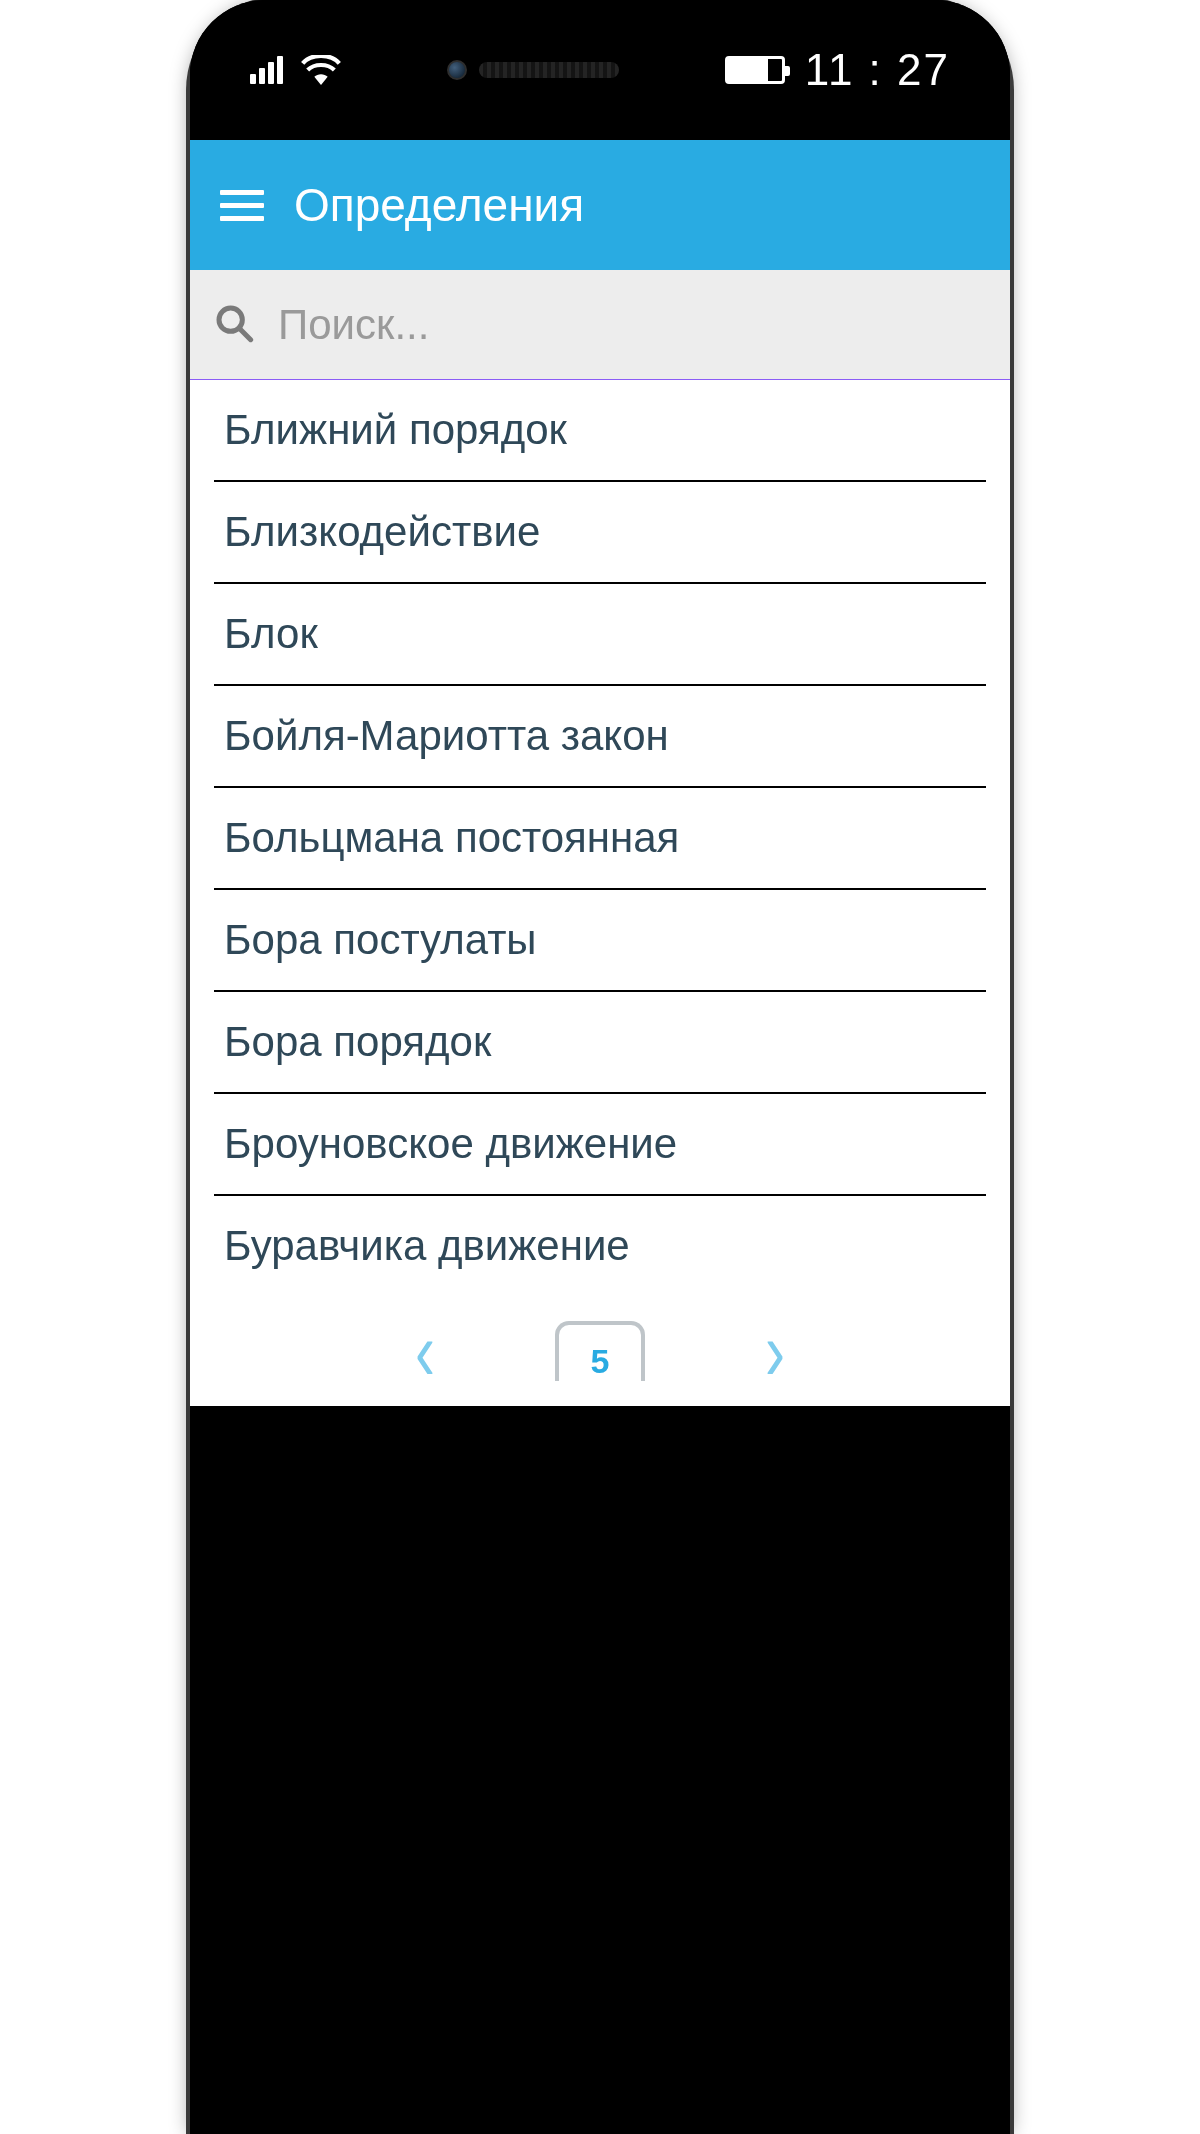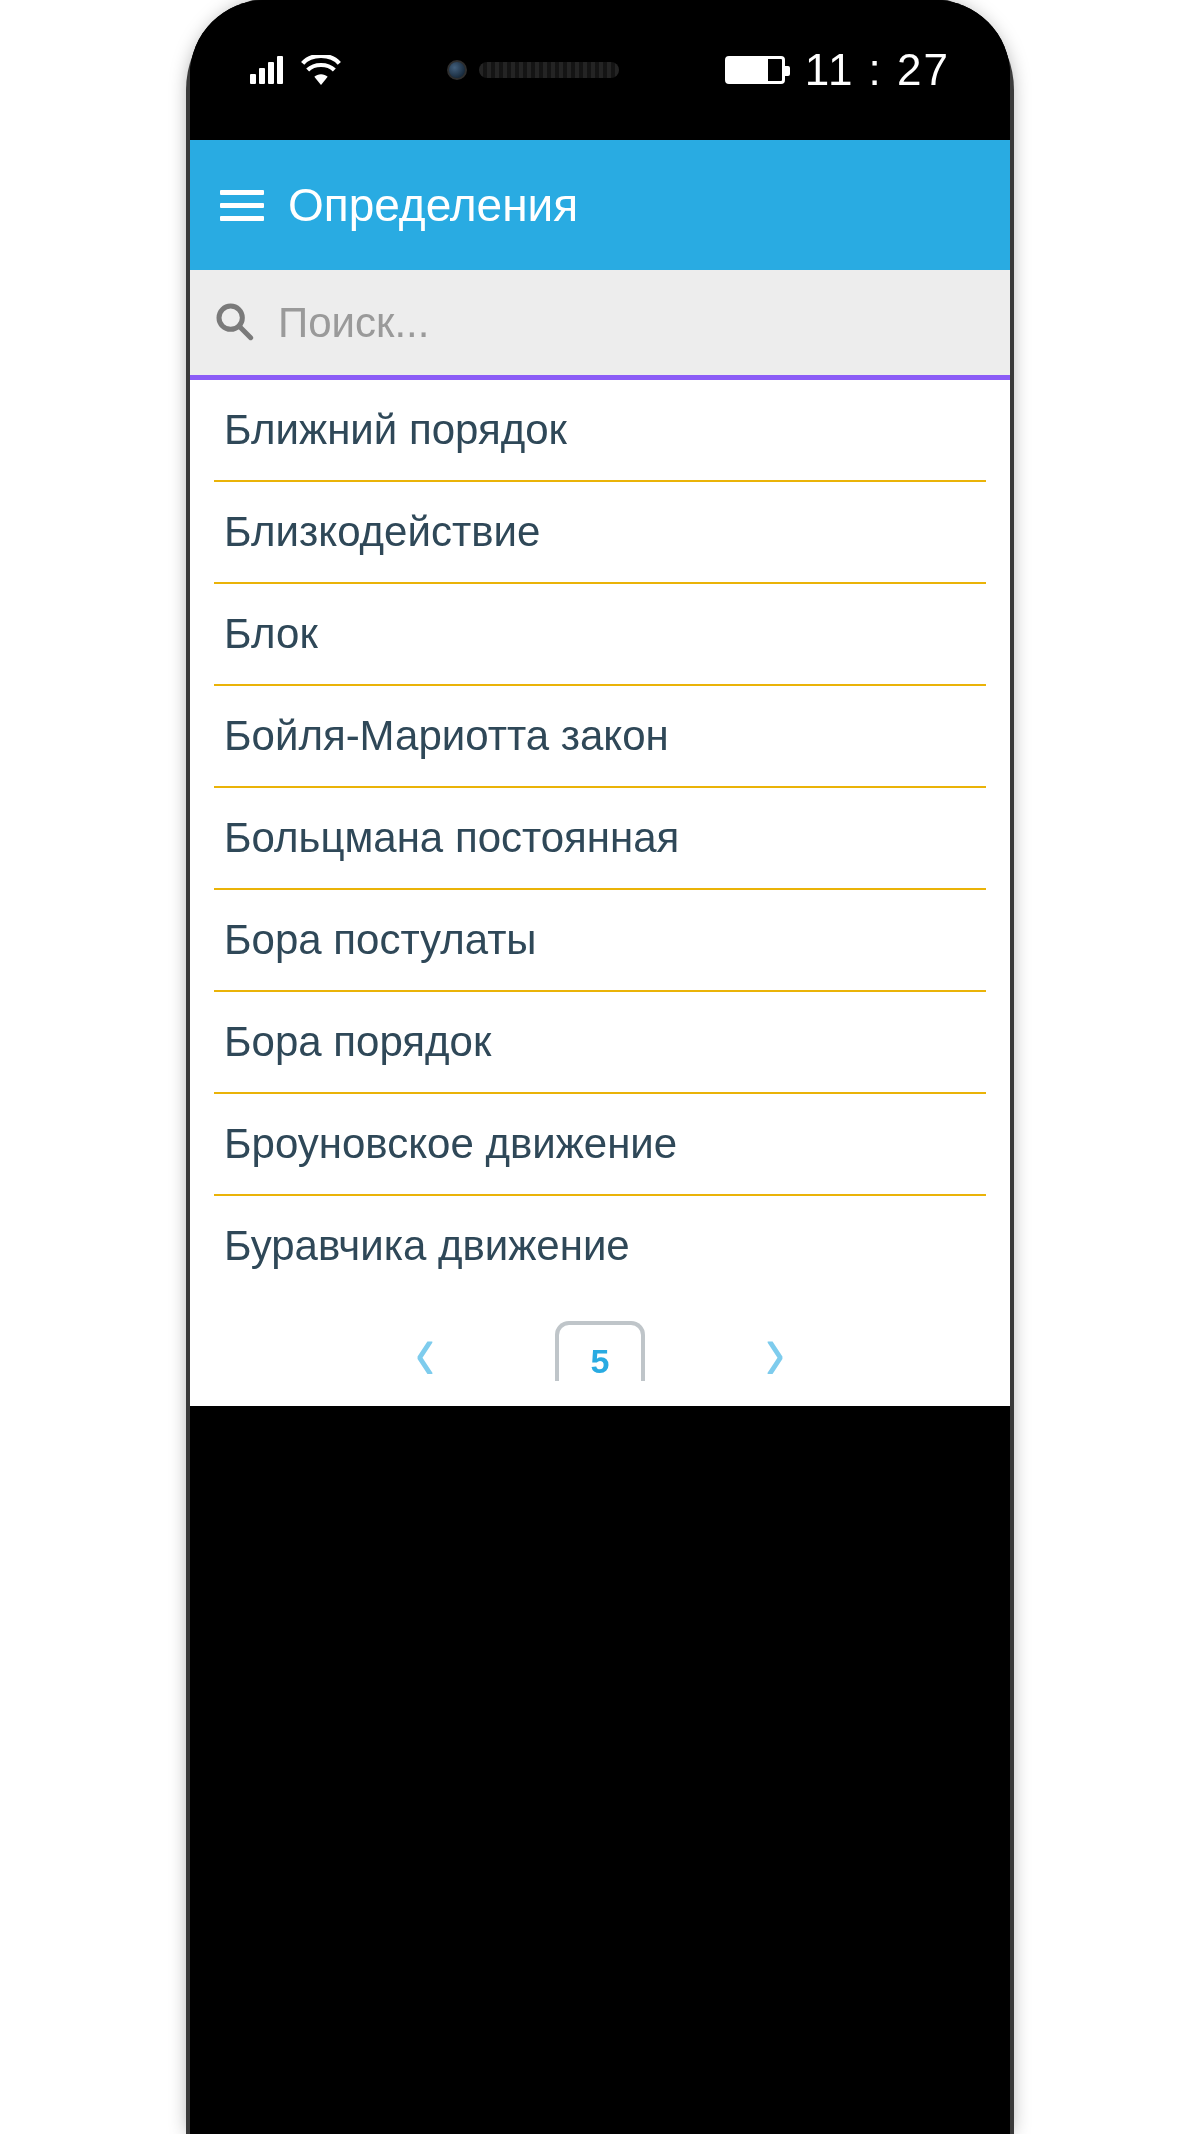--- a/index.html
+++ b/index.html
@@ -54,46 +54,46 @@
   .battery::after { content:''; position:absolute; right:-8px; top:7px; width:5px; height:10px; background:#fff; border-radius:0 2px 2px 0; }
   .battery-fill { height:100%; width:75%; background:#fff; }
   .clock { font-size: 44px; letter-spacing: 2px; font-weight: 300; }
   .app-content { flex: 1; background: #fff; display: flex; flex-direction: column; min-height: 0; }
   .app-header {
     background: #29ABE2;
     height: 130px;
     display: flex;
     align-items: center;
     padding: 0 24px;
-    gap: 18px;
+    gap: 24px;
   }
   .hamburger { display:flex; flex-direction:column; gap:8px; cursor:pointer; padding: 10px 6px;}
   .hamburger span { width: 44px; height: 5px; background:#fff; border-radius:1px; }
   .app-title { color:#fff; font-size: 46px; font-weight: 500; }
   .search-bar {
     background: #EDEDED;
     height: 110px;
     display: flex;
     align-items: center;
     padding: 0 24px;
     gap: 24px;
-    border-bottom: 5px solid #8b5cf6;
+    border-bottom: 1px solid #8b5cf6;
   }
   .search-icon { color:#7a7a7a; }
   .search-input {
     flex:1; border:none; background:transparent; outline:none;
     font-size: 42px; color:#555;
   }
   .search-input::placeholder { color:#9a9a9a; }
   .list { flex:1; background:#fff; padding: 0 24px; }
   .list-item {
     font-size: 42px;
     color: #2f4858;
     padding: 26px 10px;
-    border-bottom: 2px solid #eab308;
+    border-bottom: 2px solid #000000;
     cursor: pointer;
   }
   .list-item:last-child { border-bottom: none; }
   .pagination {
     height: 110px;
     display:flex;
     align-items:center;
     justify-content:center;
     gap: 120px;
     color:#29ABE2;

